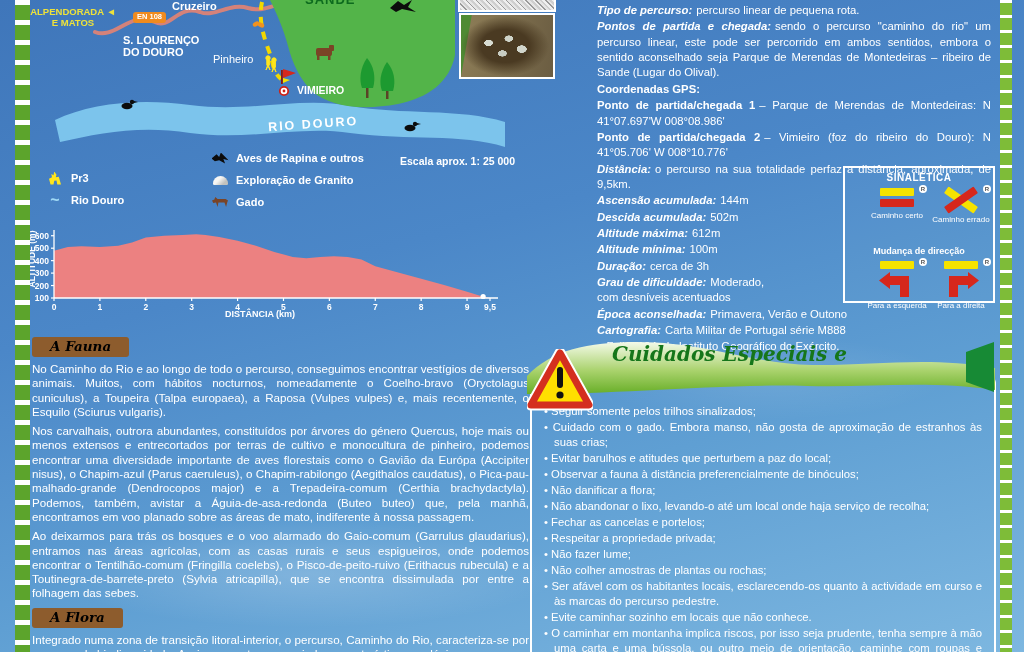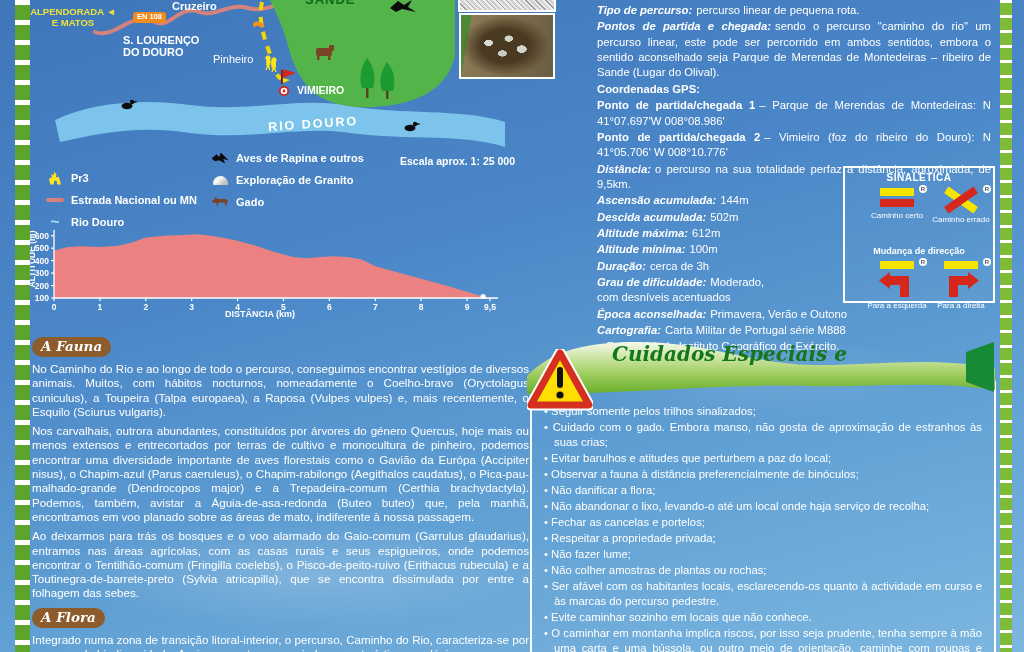--- a/index.html
+++ b/index.html
@@ -77,22 +77,22 @@
   .xmark .xb{position:absolute;left:0;top:8px;width:36px;height:8px;border-radius:1px;}
   .xb-y{background:#f5e300;transform:rotate(35deg);}
   .xb-r{background:#d6271c;transform:rotate(-35deg);}
   .reg{position:absolute;top:-3px;right:2px;width:8px;height:8px;border-radius:50%;background:#fff;color:#555;
     font-size:6px;line-height:8px;text-align:center;font-weight:bold;}
   .sin-label{font-size:8px;margin-top:4px;white-space:nowrap;}
   .sin-sub{text-align:center;font-weight:bold;font-size:9px;margin-top:22px;}
   .arrow-svg{margin-top:2px;}
   
   #fauna{left:32px;top:337px;width:497px;color:#fff;}
-  .badge{display:inline-block;background:#8d5c2d;color:#ffffff;font-family:"DejaVu Serif",serif;
-    font-style:italic;font-weight:bold;font-size:13.5px;padding:1px 9px 3px;border-radius:10px;}
+  .badge{display:inline-block;background:#8d5c2d;color:#000000;font-family:"DejaVu Serif",serif;
+    font-style:italic;font-weight:bold;font-size:13.5px;padding:1px 18px 3px;border-radius:3px;}
   .para{margin:5px 0 0;font-size:11.6px;line-height:14.3px;text-align:justify;}
   #flora-badge-wrap{margin-top:7px;}
   
   #conduct-box{left:530px;top:372px;width:462px;height:290px;border:2px solid #fff;border-radius:12px;z-index:1;}
   #bullets{position:absolute;left:544px;top:404px;width:438px;color:#fff;z-index:2;}
   .bullet{margin:0 0 1px;font-size:11.3px;line-height:1.33;text-align:justify;padding-left:10px;text-indent:-10px;}
   .bullet::before{content:"• ";}
   #banner-svg{left:527px;top:336px;z-index:3;}
   #conduct-title{left:612px;top:343px;z-index:4;color:#15761a;font-family:"DejaVu Serif",serif;
     font-style:italic;font-weight:bold;font-size:20px;line-height:1.18;}
@@ -189,26 +189,20 @@
 
   <div id="legend1" class="abs">
 
       <div class="lrow">
         <span class="licon">
           <span class="hikers-icon"></span>
         </span>
         <span class="llabel">Pr3</span>
       </div>
 
-      <div class="lrow">
-        <span class="licon">
-          <span class="road-icon"></span>
-        </span>
-        <span class="llabel">Estrada Nacional ou MN</span>
-      </div>
 
       <div class="lrow">
         <span class="licon">
           <span class="river-icon">~</span>
         </span>
         <span class="llabel">Rio Douro</span>
       </div>
     </div>
   <div id="legend2" class="abs">
 

